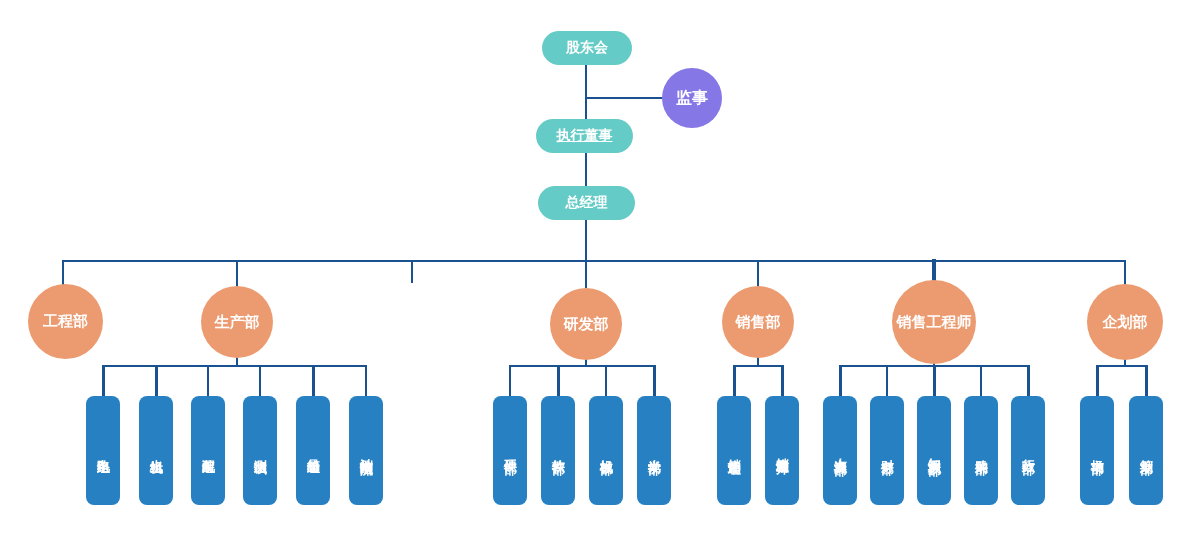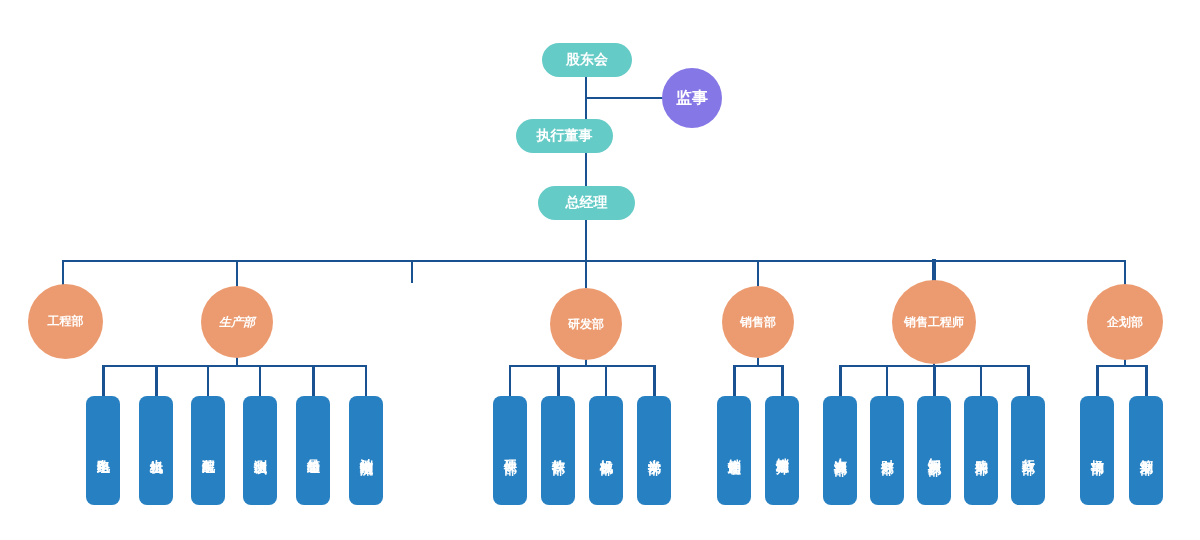--- a/index.html
+++ b/index.html
@@ -29,21 +29,21 @@
   }
   .pill {
     height: 34px;
     border-radius: 17px;
     background: var(--teal, #65cbc6);
     font-size: 14px;
   }
   .circle {
     border-radius: 50%;
     background: var(--orange, #ec9b70);
-    font-size: 12px;
+    font-size: 15px;
   }
   .circle.purple {
     background: var(--purple, #8677e6);
     font-size: 16px;
   }
   .vbox {
     width: 34px;
     height: 109px;
     border-radius: 8px;
     background: var(--blue, #2680c2);
@@ -106,27 +106,27 @@
       <line x1="981" y1="366" x2="981" y2="396"></line>
       <line x1="1028" y1="366" x2="1028" y2="396" stroke-width="3"></line>
 
       <line x1="1125" y1="358" x2="1125" y2="366"></line>
       <line x1="1097" y1="366" x2="1146" y2="366"></line>
       <line x1="1097" y1="366" x2="1097" y2="396" stroke-width="3"></line>
       <line x1="1146" y1="366" x2="1146" y2="396" stroke-width="3"></line>
     </g>
   </svg>
 
-  <div class="node pill" style="left:542px; top:43px;  width:90px;">股东会</div>
+  <div class="node pill" style="left:542px; top:31px;  width:90px;">股东会</div>
   <div class="node circle purple" style="left:662px; top:68px; width:60px; height:60px;">监事</div>
-  <div class="node pill" style="left:516px; top:119px; width:97px;">执行董事</div>
+  <div class="node pill" style="left:536px; top:119px; width:97px;text-decoration:underline;">执行董事</div>
   <div class="node pill" style="left:538px; top:186px; width:97px;">总经理</div>
 
   <div class="node circle" style="left:28px;  top:284px; width:75px; height:75px;">工程部</div>
-  <div class="node circle" style="left:201px; top:286px; width:72px; height:72px;font-style:italic;">生产部</div>
+  <div class="node circle" style="left:201px; top:286px; width:72px; height:72px;">生产部</div>
   <div class="node circle" style="left:550px; top:288px; width:72px; height:72px;">研发部</div>
   <div class="node circle" style="left:722px; top:286px; width:72px; height:72px;">销售部</div>
   <div class="node circle" style="left:892px; top:280px; width:84px; height:84px;">销售工程师</div>
   <div class="node circle" style="left:1087px; top:284px; width:76px; height:76px;">企划部</div>
 
   <div class="node vbox" style="left:86px;  top:396px;">电路组</div>
   <div class="node vbox" style="left:139px; top:396px;">光机组</div>
   <div class="node vbox" style="left:191px; top:396px;">装配组</div>
   <div class="node vbox" style="left:243px; top:396px;">测试组</div>
   <div class="node vbox" style="left:296px; top:396px;">品管组</div>

